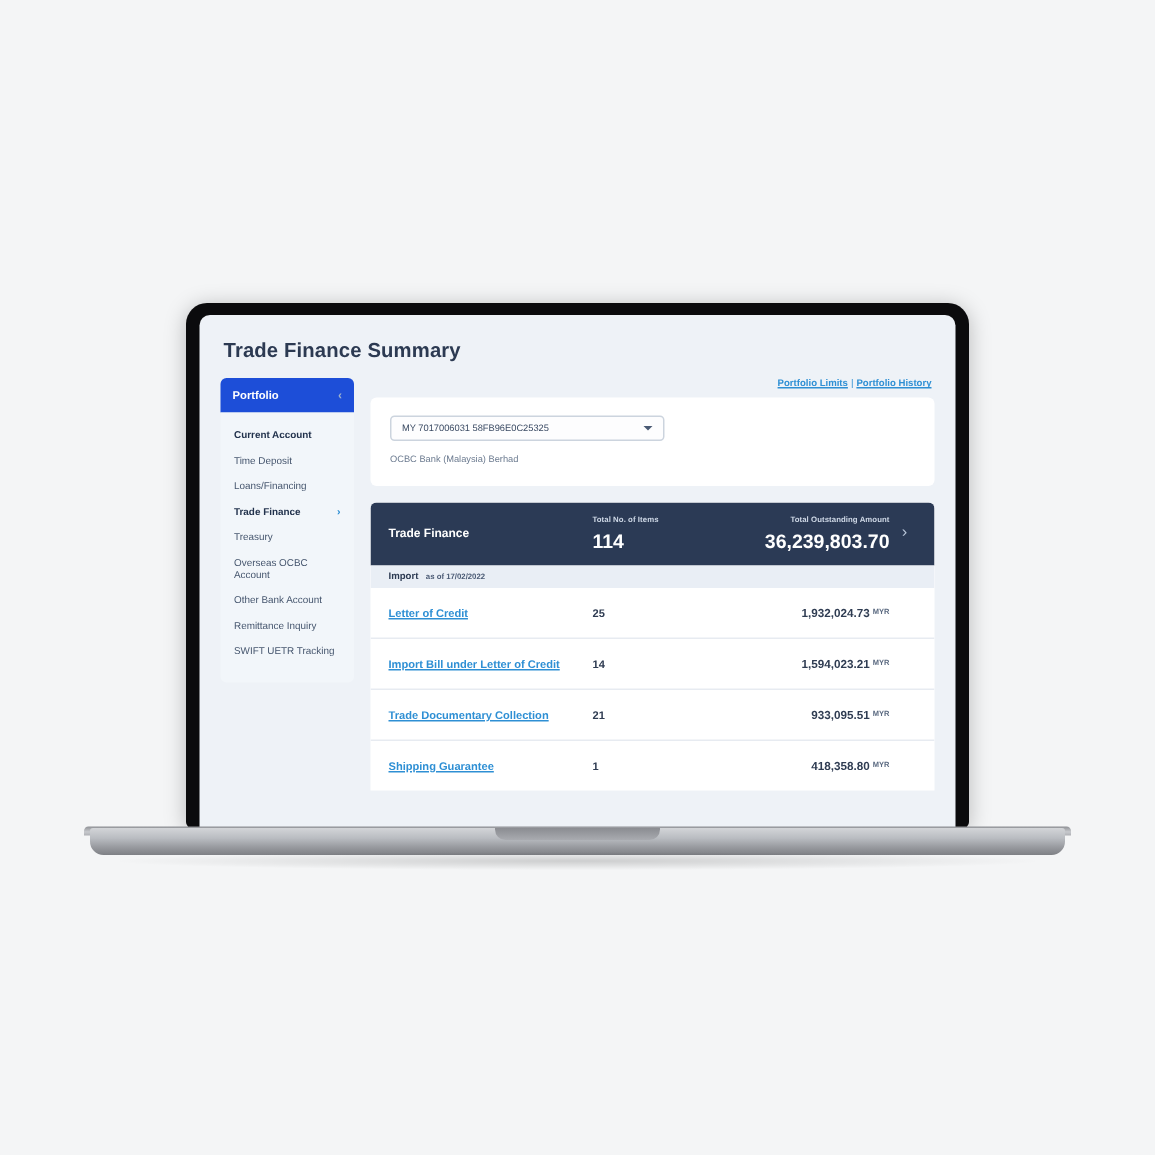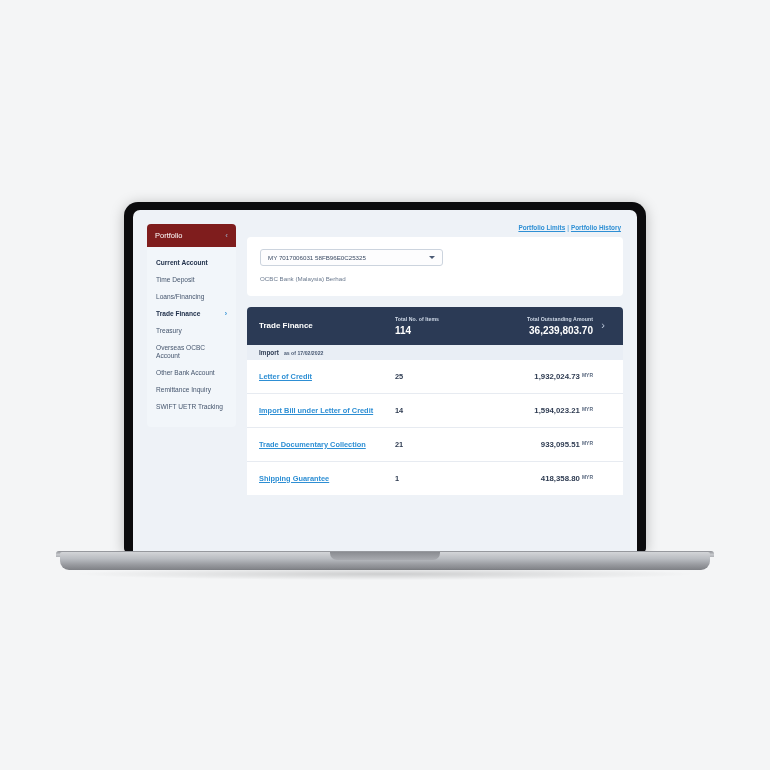--- a/index.html
+++ b/index.html
@@ -104,24 +104,24 @@
     align-items: flex-start;
     gap: 11px;
   }
 
   
   .sidebar {
     width: 89px;
     flex: 0 0 89px;
   }
   .sidebar-header {
-    background: #7f1d1d;
+    background: #1d4ed8;
     color: #ffffff;
     font-size: 7.5px;
-    font-weight: normal;
+    font-weight: bold;
     padding: 7px 8px;
     border-radius: 4px 4px 0 0;
     display: flex;
     align-items: center;
     justify-content: space-between;
   }
   .sidebar-collapse {
     font-size: 8px;
     color: #9fb2cc;
     line-height: 1;
@@ -239,21 +239,21 @@
   .sh-col.amount { width: 112px; text-align: right; }
   .sh-label {
     font-size: 5.2px;
     font-weight: bold;
     color: #cfd9e7;
     letter-spacing: 0.05px;
     display: block;
     margin-bottom: 2.5px;
   }
   .sh-value {
-    font-size: 10px;
+    font-size: 13px;
     font-weight: bold;
     color: #ffffff;
     display: block;
   }
   .sh-arrow {
     flex: 0 0 auto;
     width: 20px;
     text-align: center;
     color: #b9c6d9;
     font-size: 11px;
@@ -325,20 +325,21 @@
 </head>
 <body>
 
 <div id="laptop">
 
   <div id="laptop-lid">
     <div id="screen">
 
       <div class="app-page">
 
+        <div class="page-title">Trade Finance Summary</div>
 
         <div class="layout">
 
           <div class="sidebar">
             <div class="sidebar-header">
               <span>Portfolio</span>
               <span class="sidebar-collapse">‹</span>
             </div>
             <div class="sidebar-body">
 

